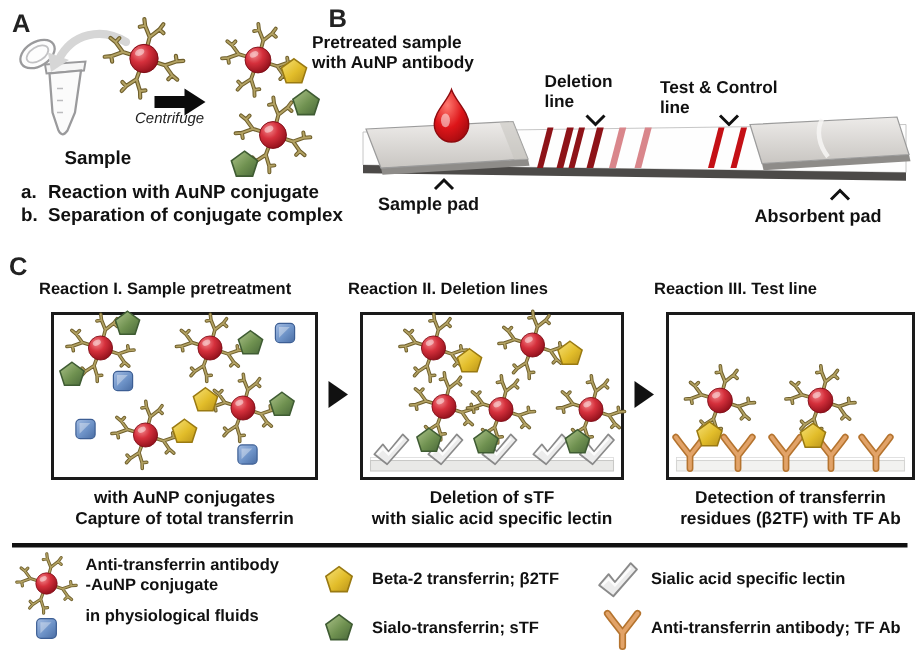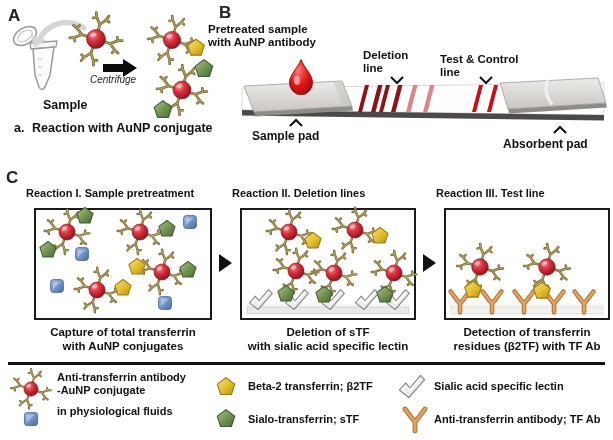--- a/index.html
+++ b/index.html
@@ -136,20 +136,23 @@
     <g transform="translate(25,102) scale(0.92)">
         <use href="#pentG"></use>
       </g>
   </svg>
 
   <div class="abs" style="left:20px;top:98px;font-weight:bold;font-size:12.5px;margin-left:23px;">Sample</div>
 
   <div class="abs steps" style="left:14px;top:121px;">
     <span class="pre">a.</span><span>Reaction with AuNP conjugate</span>
   </div>
+  <div class="abs steps" style="left:14px;top:136px;">
+    <span class="pre">b.</span><span>Separation of conjugate complex</span>
+  </div>
 
   <div class="abs pletter" style="left:219px;top:3px;">B</div>
 
   <div class="abs blabel" style="left:208px;top:23px;width:178px;">
     <div>Pretreated sample</div>
     <div>with AuNP antibody</div>
   </div>
 
   <div class="abs blabel" style="left:363px;top:49px;width:64px;">
     <div>Deletion</div>
@@ -353,22 +356,22 @@
       <g transform="translate(101,57) scale(0.72)">
           <use href="#aunp"></use>
         </g>
       <g transform="translate(96,81) scale(0.88)">
           <use href="#pentY"></use>
         </g>
     </svg>
   </div>
 
   <div class="abs rcap" style="left:26px;top:326px;width:194px;">
+    <div>with AuNP conjugates</div>
     <div>Capture of total transferrin</div>
-    <div>with AuNP conjugates</div>
   </div>
   <div class="abs rcap" style="left:232px;top:326px;width:192px;">
     <div>Deletion of sTF</div>
     <div>with sialic acid specific lectin</div>
   </div>
   <div class="abs rcap" style="left:436px;top:326px;width:182px;">
     <div>Detection of transferrin</div>
     <div>residues (β2TF) with TF Ab</div>
   </div>
 

